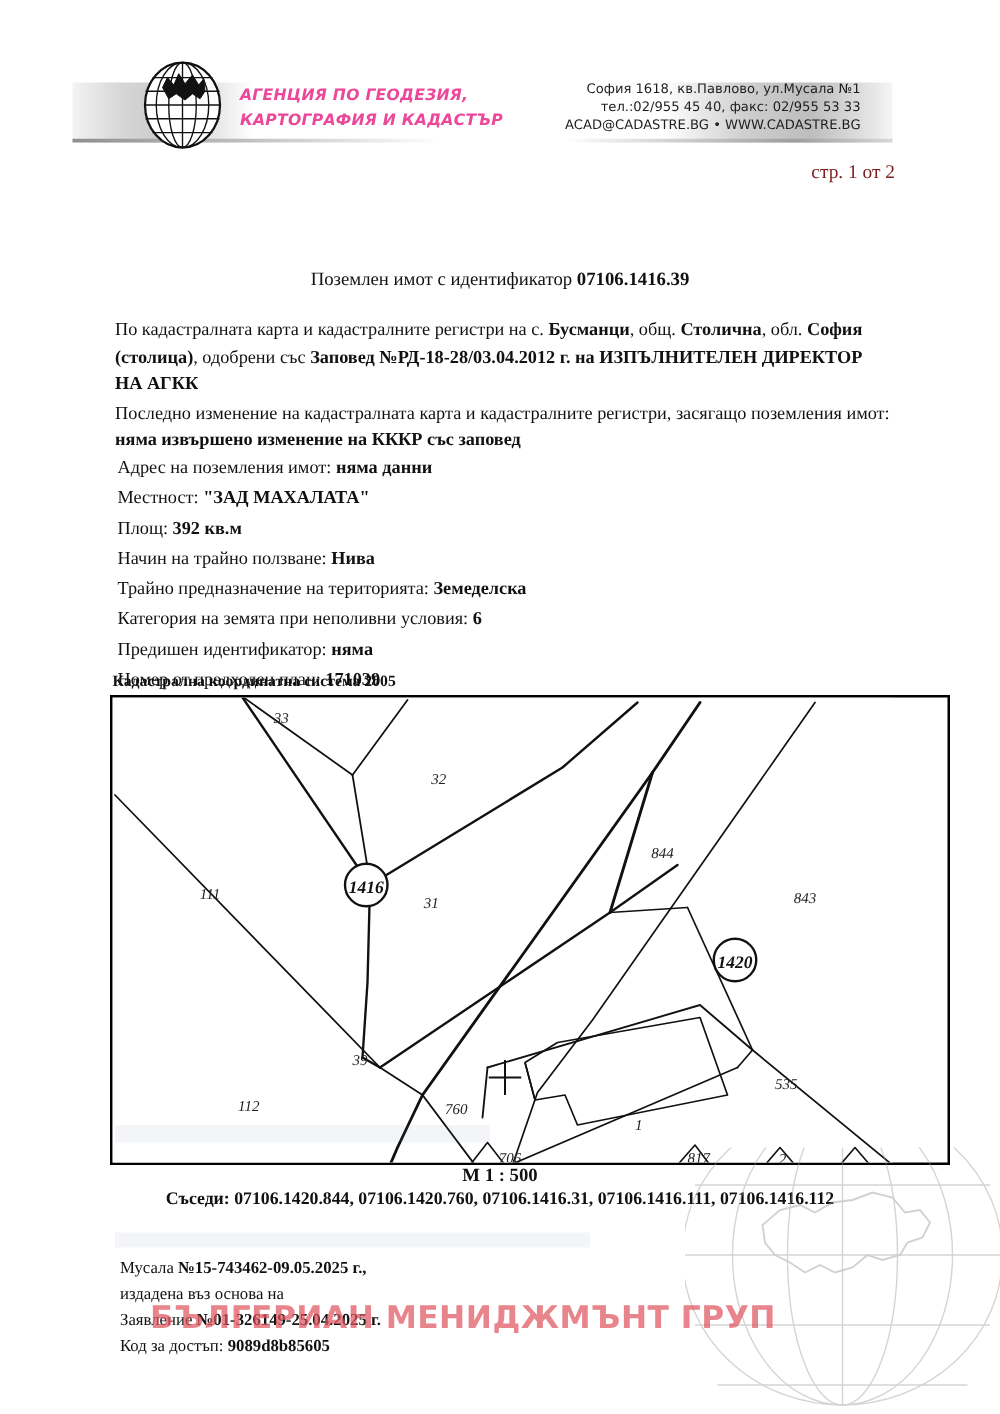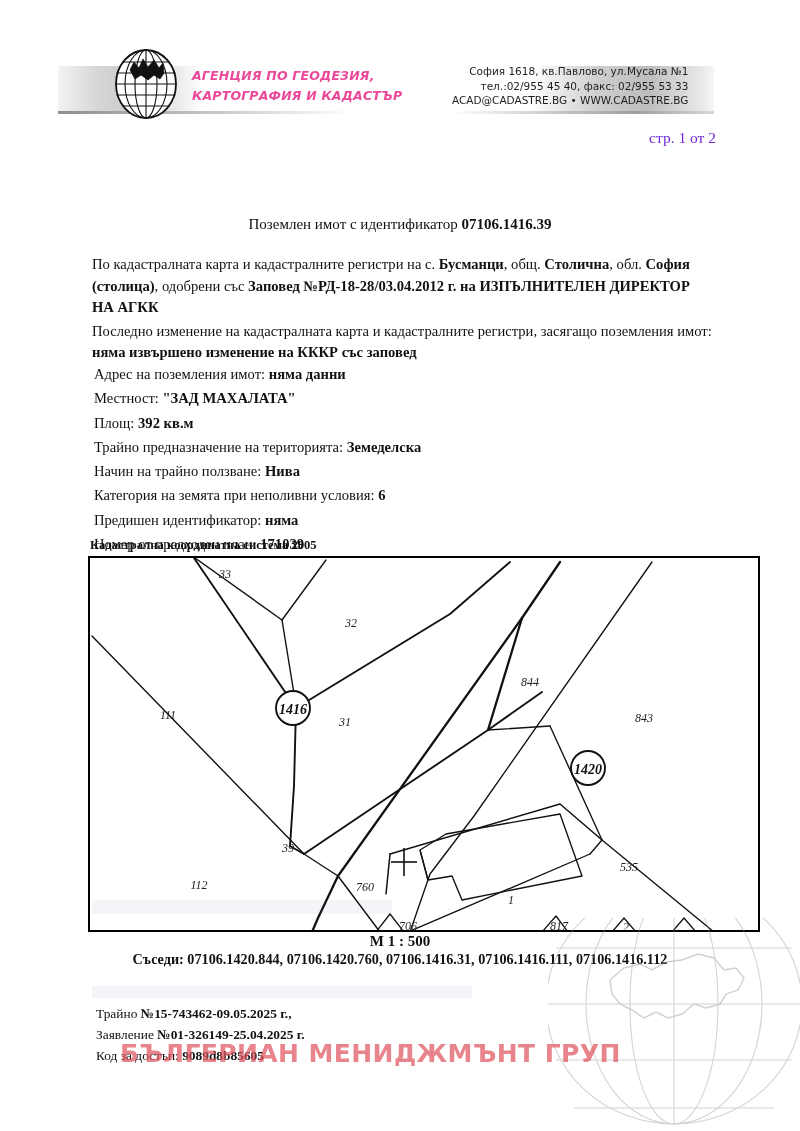--- a/index.html
+++ b/index.html
@@ -75,21 +75,21 @@
     color: #1d1d1d;
     text-align: right;
     white-space: nowrap;
   }
 
   .page-no {
     position: absolute;
     right: 84px;
     top: 129px;
     font-size: 15.5px;
-    color: #6d28d9;
+    color: #7f1d1d;
   }
 
   
   .doc-title {
     position: absolute;
     left: 0; right: 0;
     top: 143px;
     text-align: center;
     font-weight: bold;
     font-size: 17.5px;
@@ -259,22 +259,22 @@
 
   <div class="body-text">
     <p class="para-tight"><span>По кадастралната карта и кадастралните регистри на с. </span><b>Бусманци</b><span>, общ. </span><b>Столична</b><span>, обл. </span><b>София (столица)</b><span>, одобрени със </span><b>Заповед №РД-18-28/03.04.2012 г. на ИЗПЪЛНИТЕЛЕН ДИРЕКТОР НА АГКК</b></p>
     <p><span>Последно изменение на кадастралната карта и кадастралните регистри, засягащо поземления имот: </span><b>няма извършено изменение на КККР със заповед</b></p>
   </div>
 
   <div class="field-list">
     <div><span>Адрес на поземления имот: </span><b>няма данни</b></div>
     <div><span>Местност: </span><b>"ЗАД МАХАЛАТА"</b></div>
     <div><span>Площ: </span><b>392 кв.м</b></div>
+    <div><span>Начин на трайно ползване: </span><b>Нива</b></div>
     <div><span>Трайно предназначение на територията: </span><b>Земеделска</b></div>
-    <div><span>Начин на трайно ползване: </span><b>Нива</b></div>
     <div><span>Категория на земята при неполивни условия: </span><b>6</b></div>
     <div><span>Предишен идентификатор: </span><b>няма</b></div>
     <div><span>Номер от предходен план: </span><b>171039</b></div>
   </div>
 
   <div class="coord-sys">Кадастрална координатна система 2005</div>
 
   <div class="map-frame">
     <svg viewBox="0 0 624 376" width="624" height="376">
       <rect x="0" y="0" width="624" height="376" fill="#ffffff"></rect>
@@ -381,21 +381,22 @@
   <div class="scan-smudge" style="left:92px; top:900px; width:300px; height:14px;"></div>
   <div class="scan-smudge" style="left:92px; top:986px; width:380px; height:12px;"></div>
 
   <div class="scale-line">M 1 : 500</div>
 
   <div class="neighbors">
     <b>Съседи: </b><b>07106.1420.844, 07106.1420.760, 07106.1416.31, 07106.1416.111, 07106.1416.112</b>
   </div>
 
   <div class="footer-block">
-    <div><span>Трайно </span><b>№15-743462-09.05.2025 г.,</b></div>
+    <div><span>Мусала </span><b>№15-743462-09.05.2025 г.,</b></div>
+    <div>издадена въз основа на</div>
     <div><span>Заявление </span><b>№01-326149-25.04.2025 г.</b></div>
     <div><span>Код за достъп: </span><b>9089d8b85605</b></div>
   </div>
 
   <div class="wm-globe">
     <svg viewBox="0 0 252 212" width="252" height="212">
       <g fill="none" stroke="#9a9a9a" stroke-width="1.1" opacity="0.85">
         <ellipse cx="126" cy="86" rx="128" ry="120"></ellipse>
         <ellipse cx="126" cy="86" rx="44" ry="120"></ellipse>
         <ellipse cx="126" cy="86" rx="88" ry="120"></ellipse>

